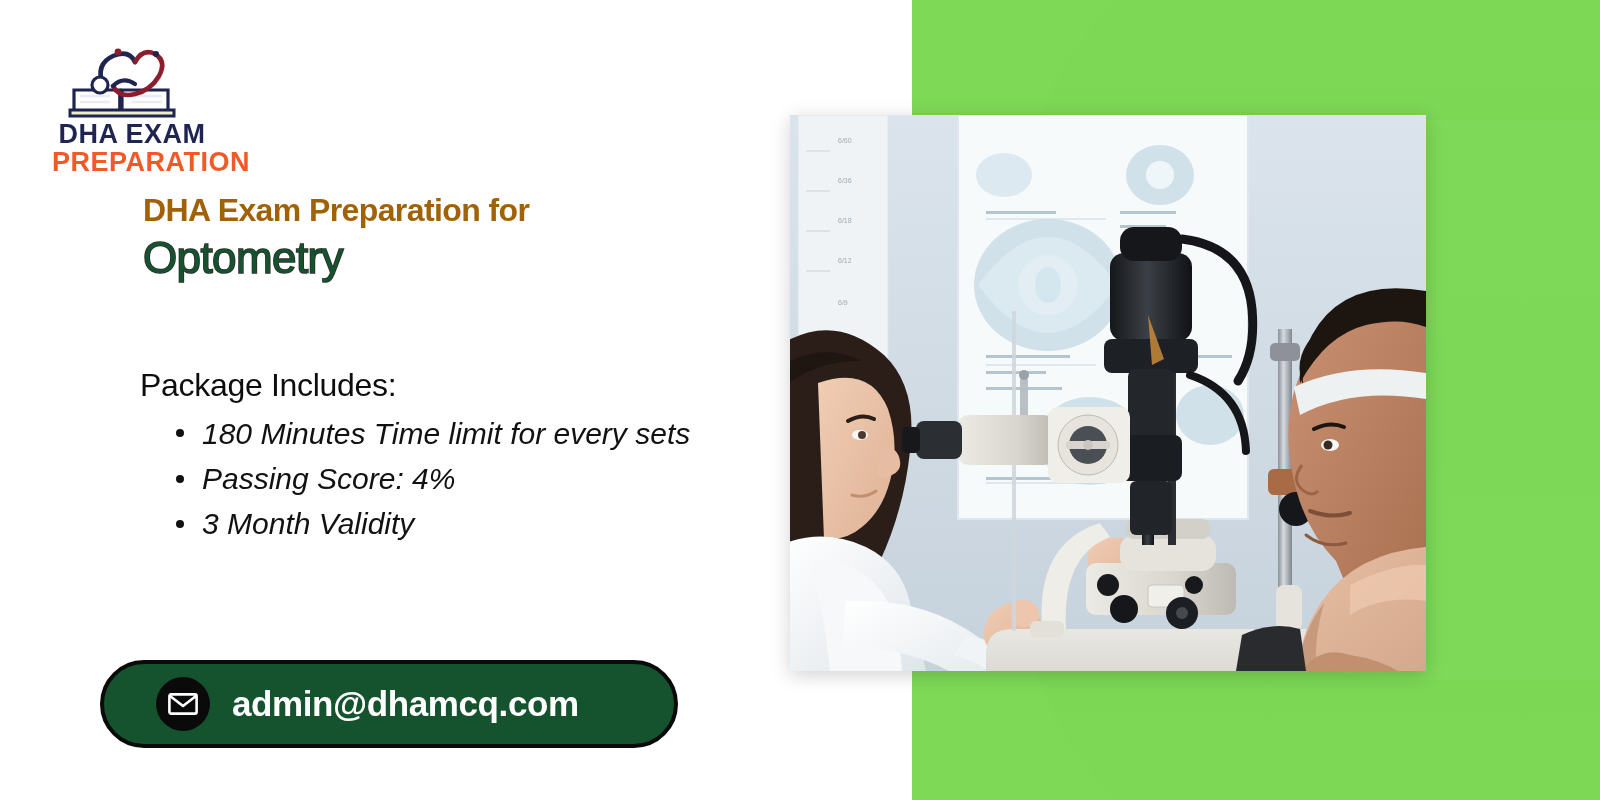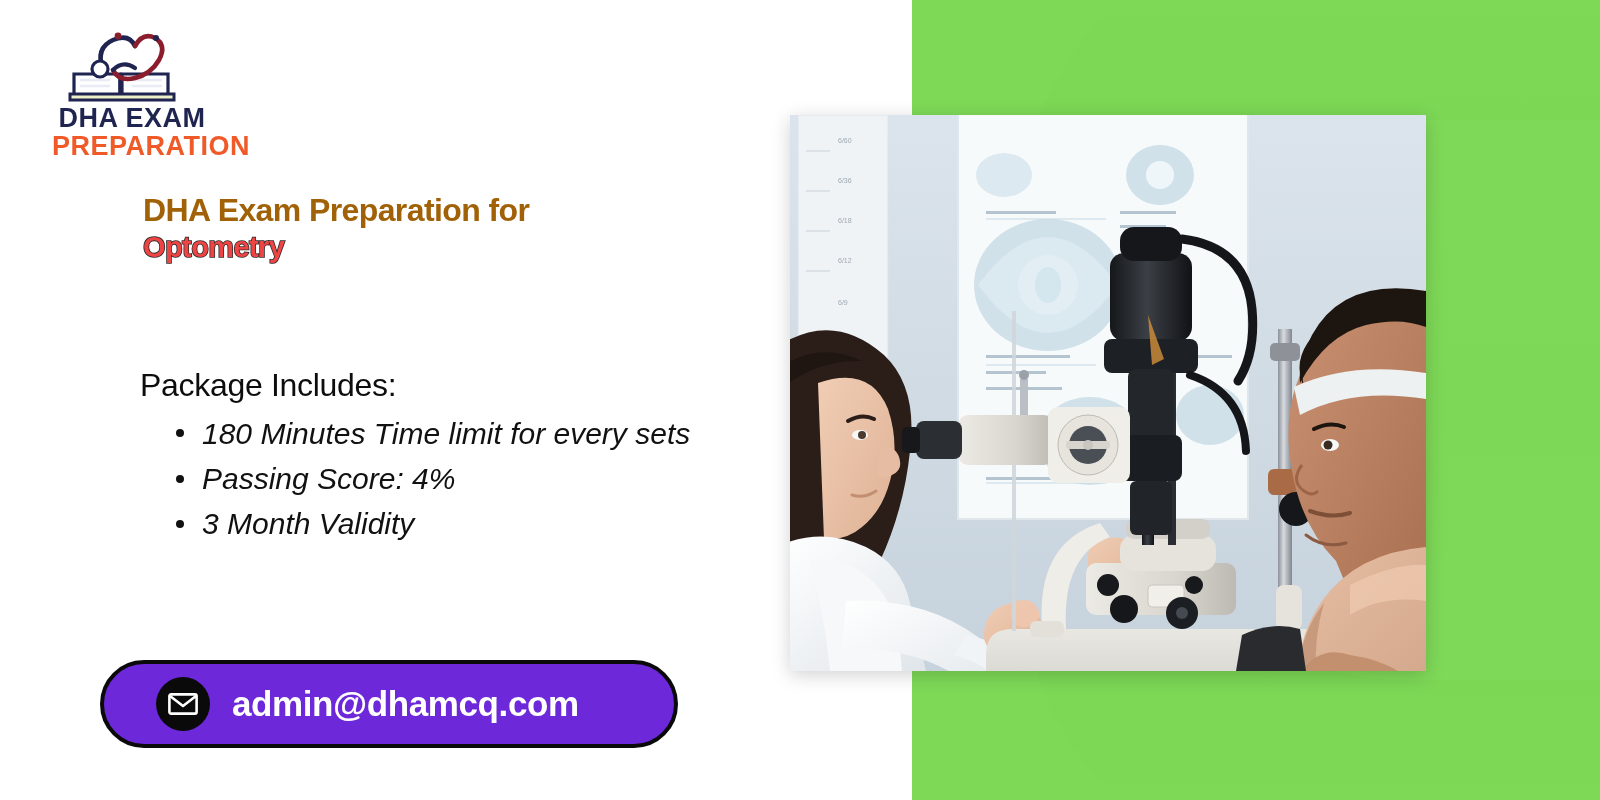--- a/index.html
+++ b/index.html
@@ -48,21 +48,21 @@
     width:636px; height:556px;
     overflow:hidden;
     background:#cfd9e0;
     box-shadow:0 4px 18px rgba(0,0,0,.18);
   }
   .photo svg { display:block; width:100%; height:100%; }
 
   
   .logo {
     position:absolute;
-    left:52px; top:24px;
+    left:52px; top:40px;
     width:180px; height:130px;
   }
   .logo .mark { position:relative; width:130px; height:80px; margin:0 auto 0 8px; }
   .logo .mark svg { display:block; width:130px; height:80px; }
   .logo-word1 {
     font-size:27px; font-weight:bold; letter-spacing:.5px;
     color:#1f2450; line-height:1.05; text-align:center; width:160px;
   }
   .logo-word2 {
     font-size:27px; font-weight:bold; letter-spacing:.5px;
@@ -76,23 +76,23 @@
   }
   .headline-l1 {
     font-size:32px;
     font-weight:bold;
     color:#a16207;
     letter-spacing:-0.6px;
     line-height:1.15;
     white-space:nowrap;
   }
   .headline-l2 {
-    font-size:29px;
-    font-weight:bold;
-    color:#ef4444;
+    font-size:44px;
+    font-weight:normal;
+    color:#14532d;
     letter-spacing:-0.6px;
     line-height:1.3;
     -webkit-text-stroke:1.6px #2c2c2c;
     paint-order:stroke fill;
     white-space:nowrap;
   }
 
   .pkg-title {
     position:absolute;
     left:140px; top:367px;
@@ -124,21 +124,21 @@
     border-radius:50%;
     background:#111111;
   }
   .pkg-list li.wrap { max-width:520px; }
 
   
   .email-pill {
     position:absolute;
     left:100px; top:660px;
     width:578px; height:88px;
-    background:#6d28d9;
+    background:#14532d;
     border:4px solid #0a0a0a;
     border-radius:60px;
     display:flex;
     align-items:center;
     padding-left:52px;
     gap:22px;
   }
   .email-icon {
     width:54px; height:54px;
     border-radius:50%;

